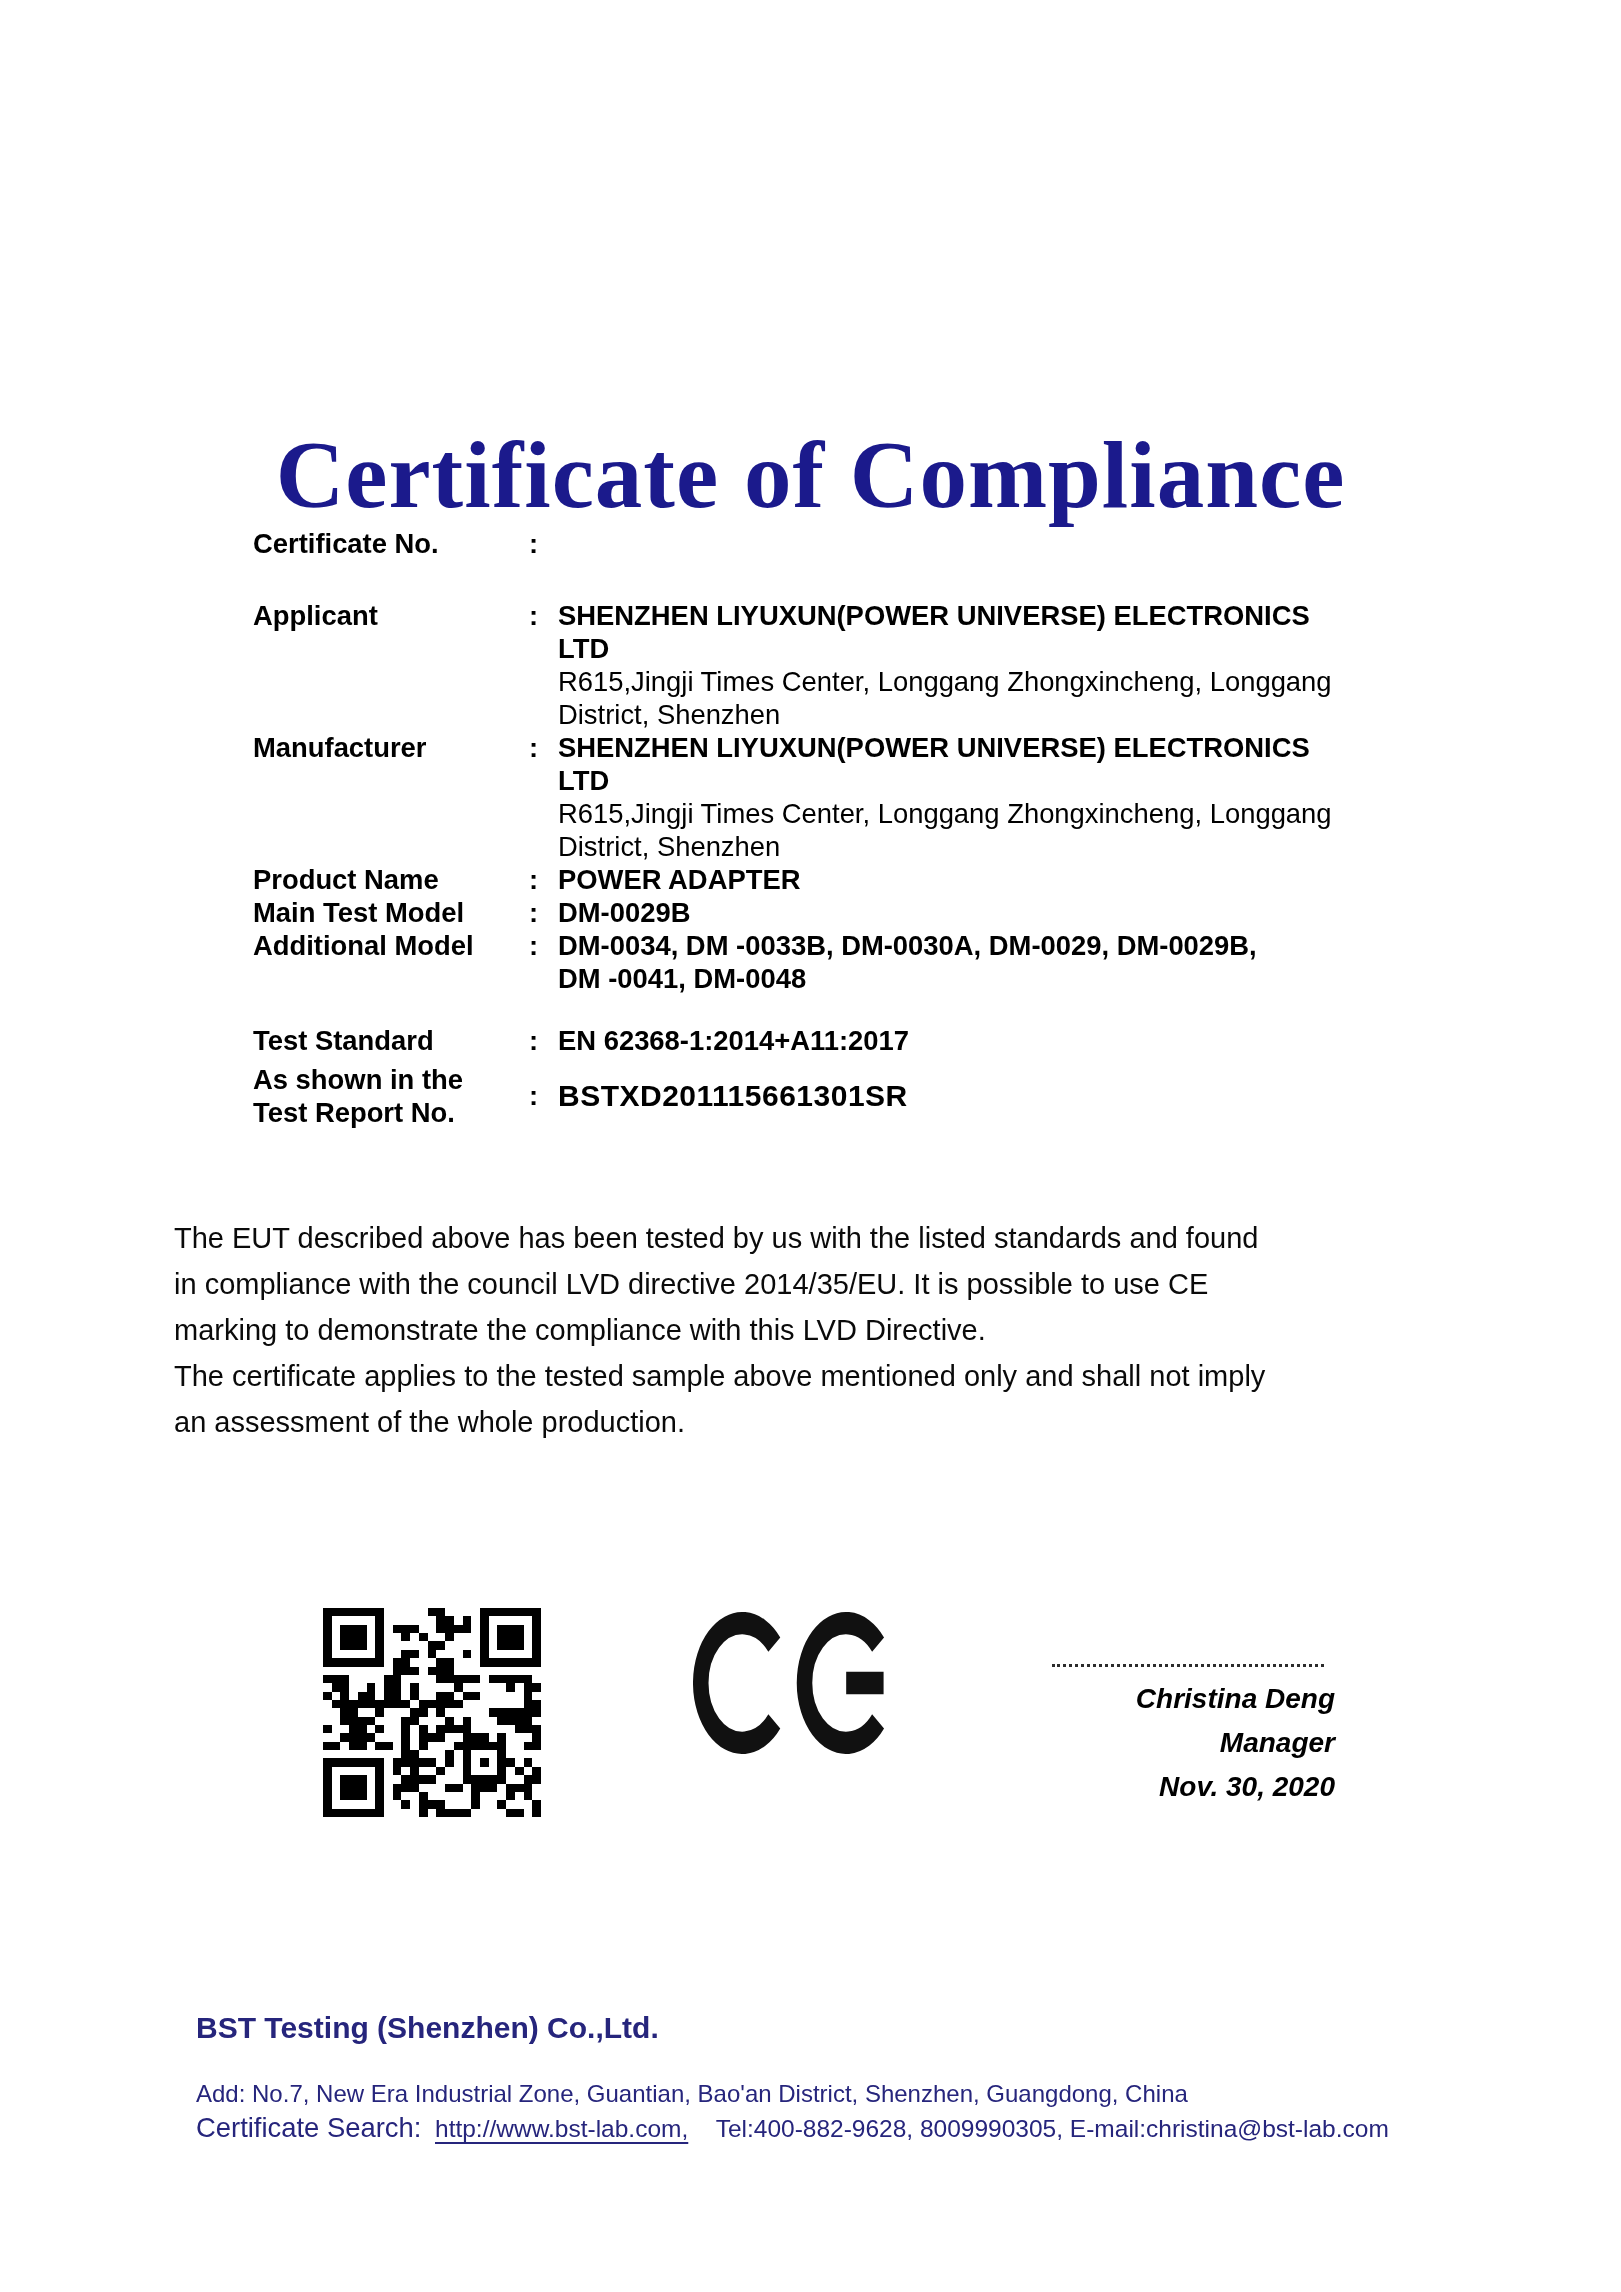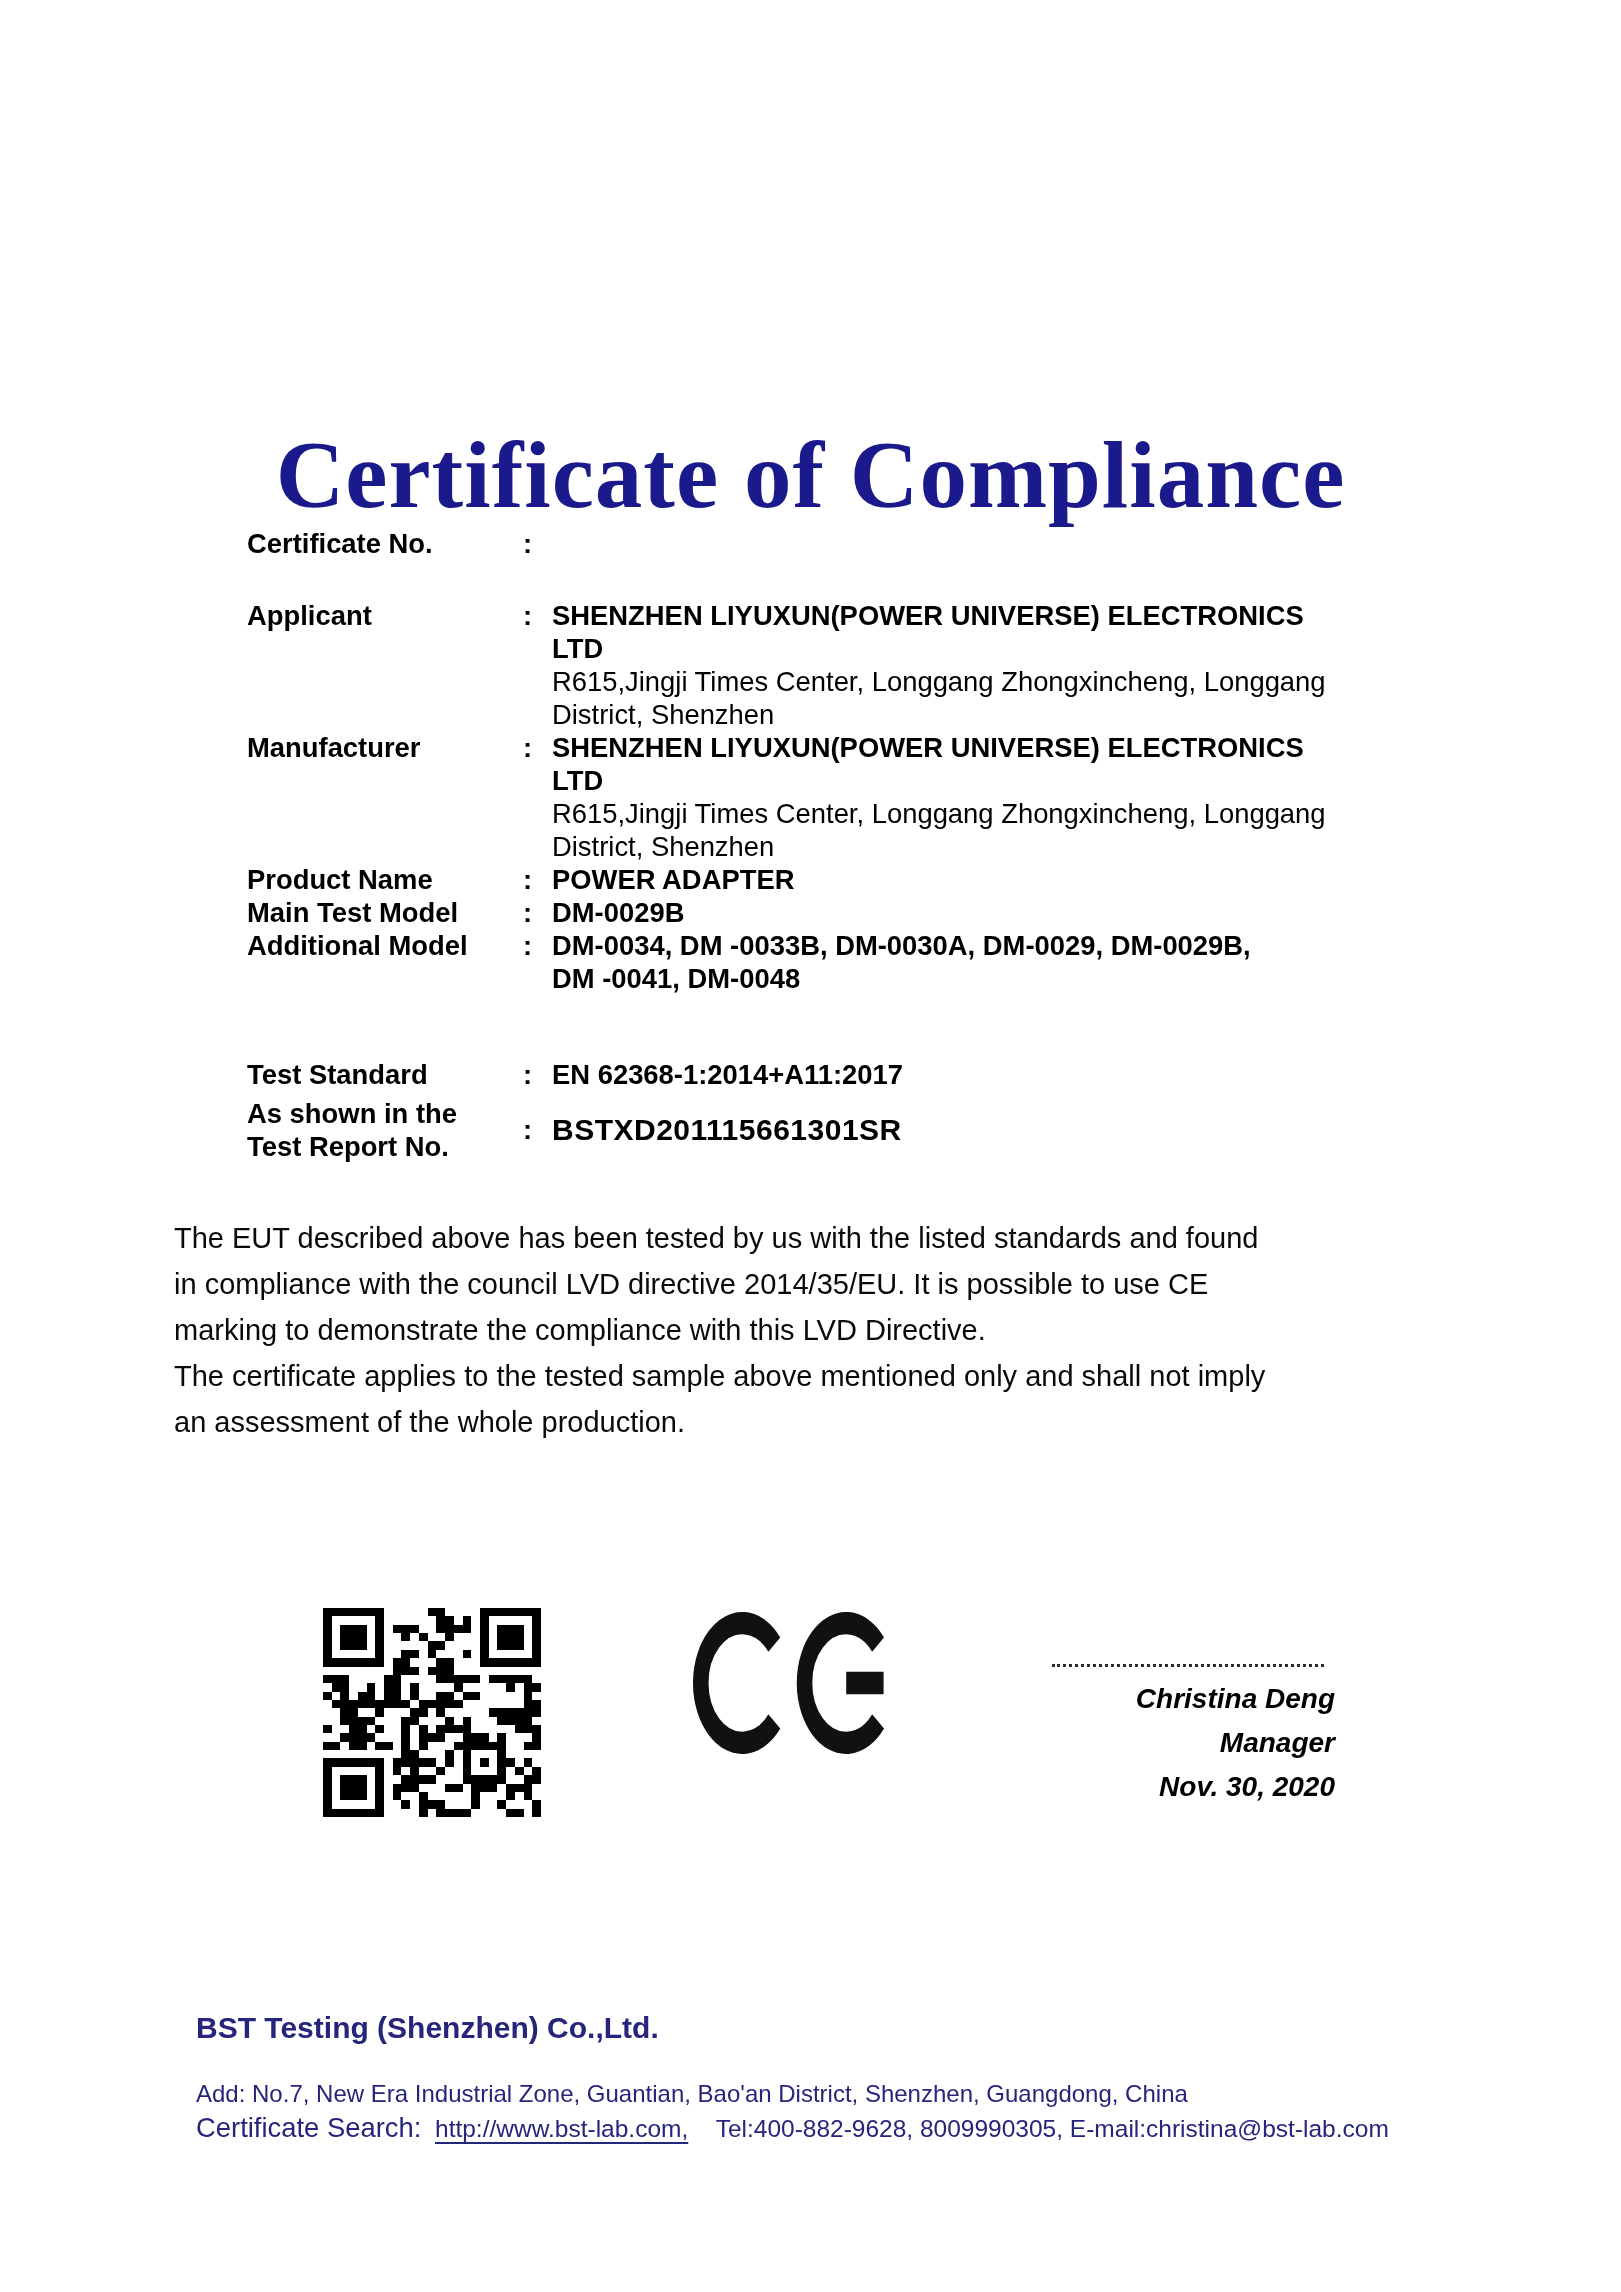--- a/index.html
+++ b/index.html
@@ -18,27 +18,27 @@
     text-align:center;
     font-family:"Liberation Serif", serif;
     font-weight:bold;
     font-size:95px;line-height:1.1;
     color:var(--title-blue,#1b1a8c);
     letter-spacing:1px;
     white-space:nowrap;
   }
   
   .info{
-    position:absolute;left:247px;top:527px;width:1168px;
+    position:absolute;left:253px;top:527px;width:1168px;
     font-size:27.4px;line-height:33px;font-weight:bold;
   }
   .row{display:grid;grid-template-columns:276px 29px 1fr;align-items:start;}
   .row .colon{text-align:left;}
   .mb-cert{margin-bottom:39px;}
-  .mb-models{margin-bottom:63px;}
+  .mb-models{margin-bottom:29px;}
   .mb-std{margin-bottom:5.9px;}
   .addr{font-weight:normal;}
   .row-report{align-items:stretch;}
   .row-report .colon, .row-report .val{display:flex;align-items:center;}
   .report-no{font-size:30px;letter-spacing:0.5px;}
   
   .body-text{
     position:absolute;left:174px;top:1215px;width:1284px;
     font-size:29px;line-height:46px;color:#0a0a0a;
   }

